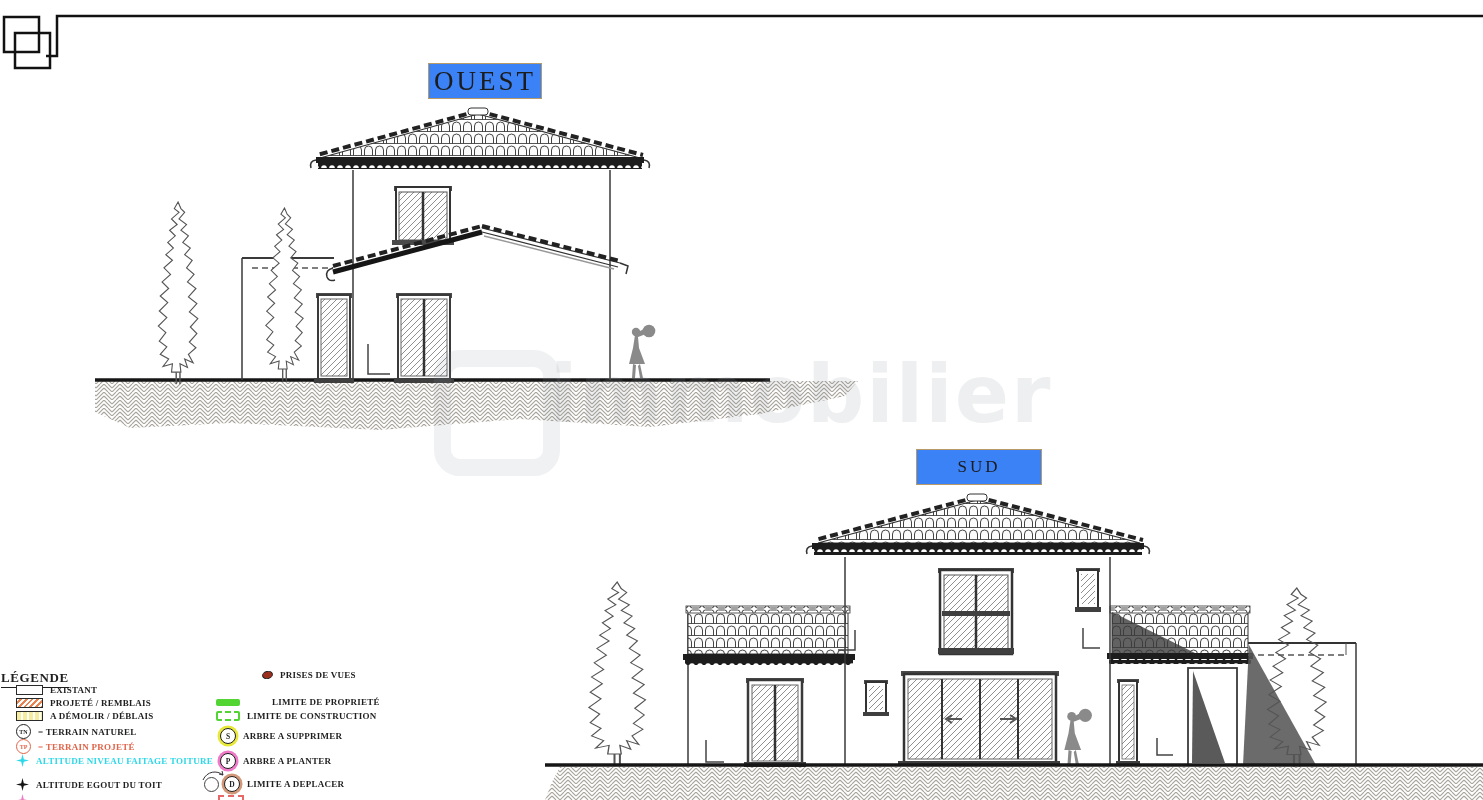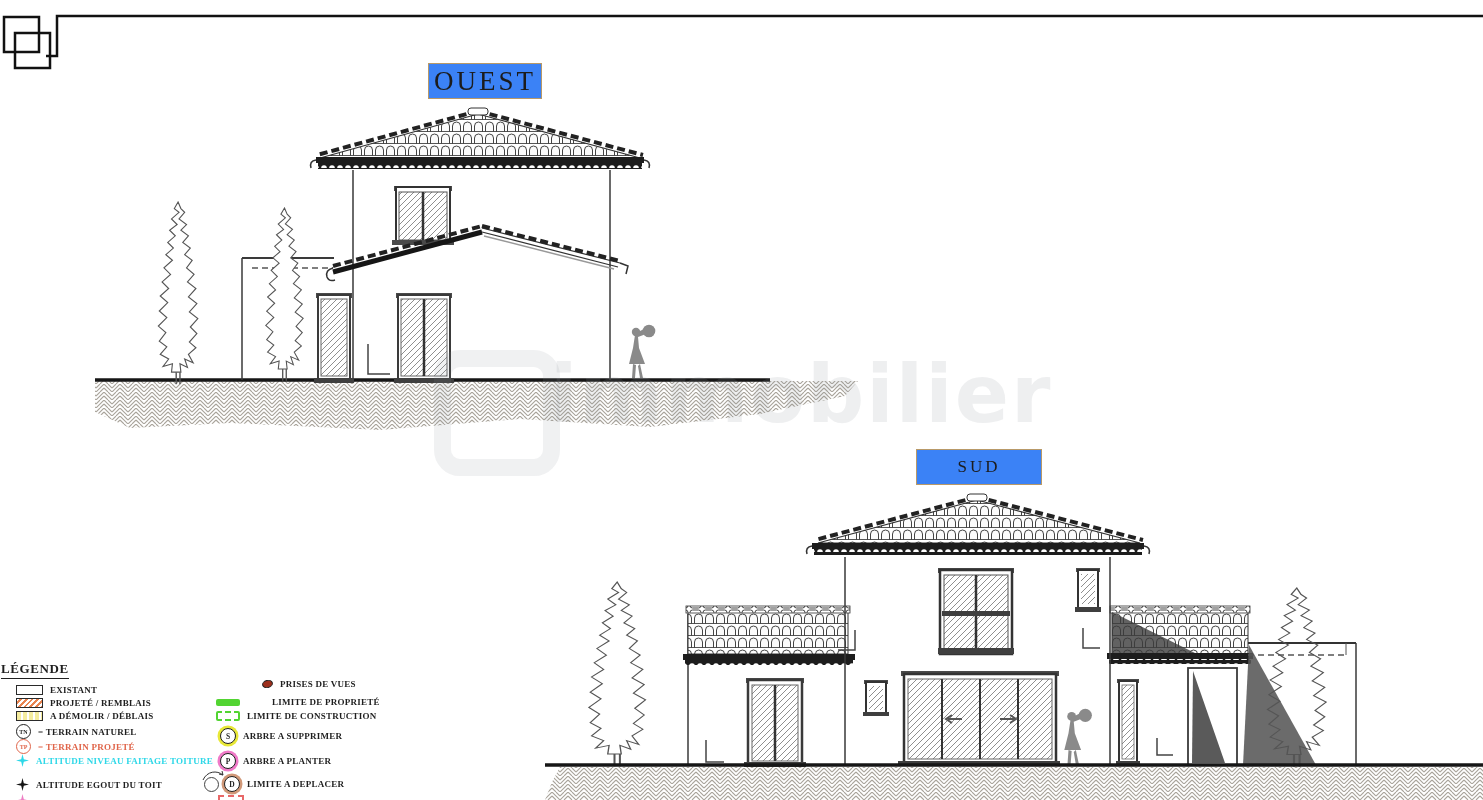--- a/index.html
+++ b/index.html
@@ -16,21 +16,21 @@
 
   
   #watermark{position:absolute;left:420px;top:340px;width:680px;height:120px;pointer-events:none;}
   #wm-logo{position:absolute;left:14px;top:10px;width:92px;height:92px;border:17px solid rgba(140,145,152,.13);
     border-radius:26px;}
   #wm-text{position:absolute;left:130px;top:8px;font-family:"DejaVu Sans",sans-serif;font-weight:700;
     font-size:80px;color:rgba(140,145,152,.15);letter-spacing:2px;}
 
   
   #legend{position:absolute;left:0;top:658px;width:430px;height:142px;color:#1f1f1f;}
-  #legend-title{position:absolute;left:1px;top:3px;font-size:13px;font-weight:700;letter-spacing:.6px;
+  #legend-title{position:absolute;left:1px;top:12px;font-size:13px;font-weight:700;letter-spacing:.6px;
     border-bottom:1.6px solid #1f1f1f;padding-bottom:1px;}
   .lrow{position:absolute;display:flex;align-items:center;gap:7px;white-space:nowrap;}
   .ltxt{font-size:9px;font-weight:600;letter-spacing:.25px;}
   .sw{display:inline-block;box-sizing:border-box;}
   .sw-rect{width:27px;height:10px;border:1.3px solid #2a2a2a;background:#fff;}
   .sw-projete{background:repeating-linear-gradient(135deg,#fff 0 2px,#e8834f 2px 4px);}
   .sw-demolir{background:repeating-linear-gradient(90deg,#f5ec9e 0 4px,#fff 4px 6px);}
   .circ{display:inline-flex;align-items:center;justify-content:center;width:13px;height:13px;
     border:1.1px solid #222;border-radius:50%;font-size:6px;font-weight:700;background:#fff;}
   .circ-tp{border-color:#e0654a;color:#e0654a;}
@@ -316,21 +316,21 @@
       <span class="ltxt txt-cyan">ALTITUDE NIVEAU FAITAGE TOITURE</span>
     </div>
     <div class="lrow" style="left:16px;top:120px;">
       <span class="sw star4"></span>
       <span class="ltxt">ALTITUDE EGOUT DU TOIT</span>
     </div>
     <div class="lrow" style="left:16px;top:136px;">
       <span class="sw star4 star-pink"></span>
     </div>
 
-    <div class="lrow" style="left:222px;top:21px;padding-left:40px;">
+    <div class="lrow" style="left:222px;top:12px;padding-left:40px;">
       <span class="sw sw-prises"></span>
       <span class="ltxt">PRISES DE VUES</span>
     </div>
     <div class="lrow" style="left:216px;top:39px;gap:32px;">
       <span class="sw sw-greenbar"></span>
       <span class="ltxt">LIMITE DE PROPRIETÉ</span>
     </div>
     <div class="lrow" style="left:216px;top:53px;">
       <span class="sw sw-greendash"></span>
       <span class="ltxt">LIMITE DE CONSTRUCTION</span>

